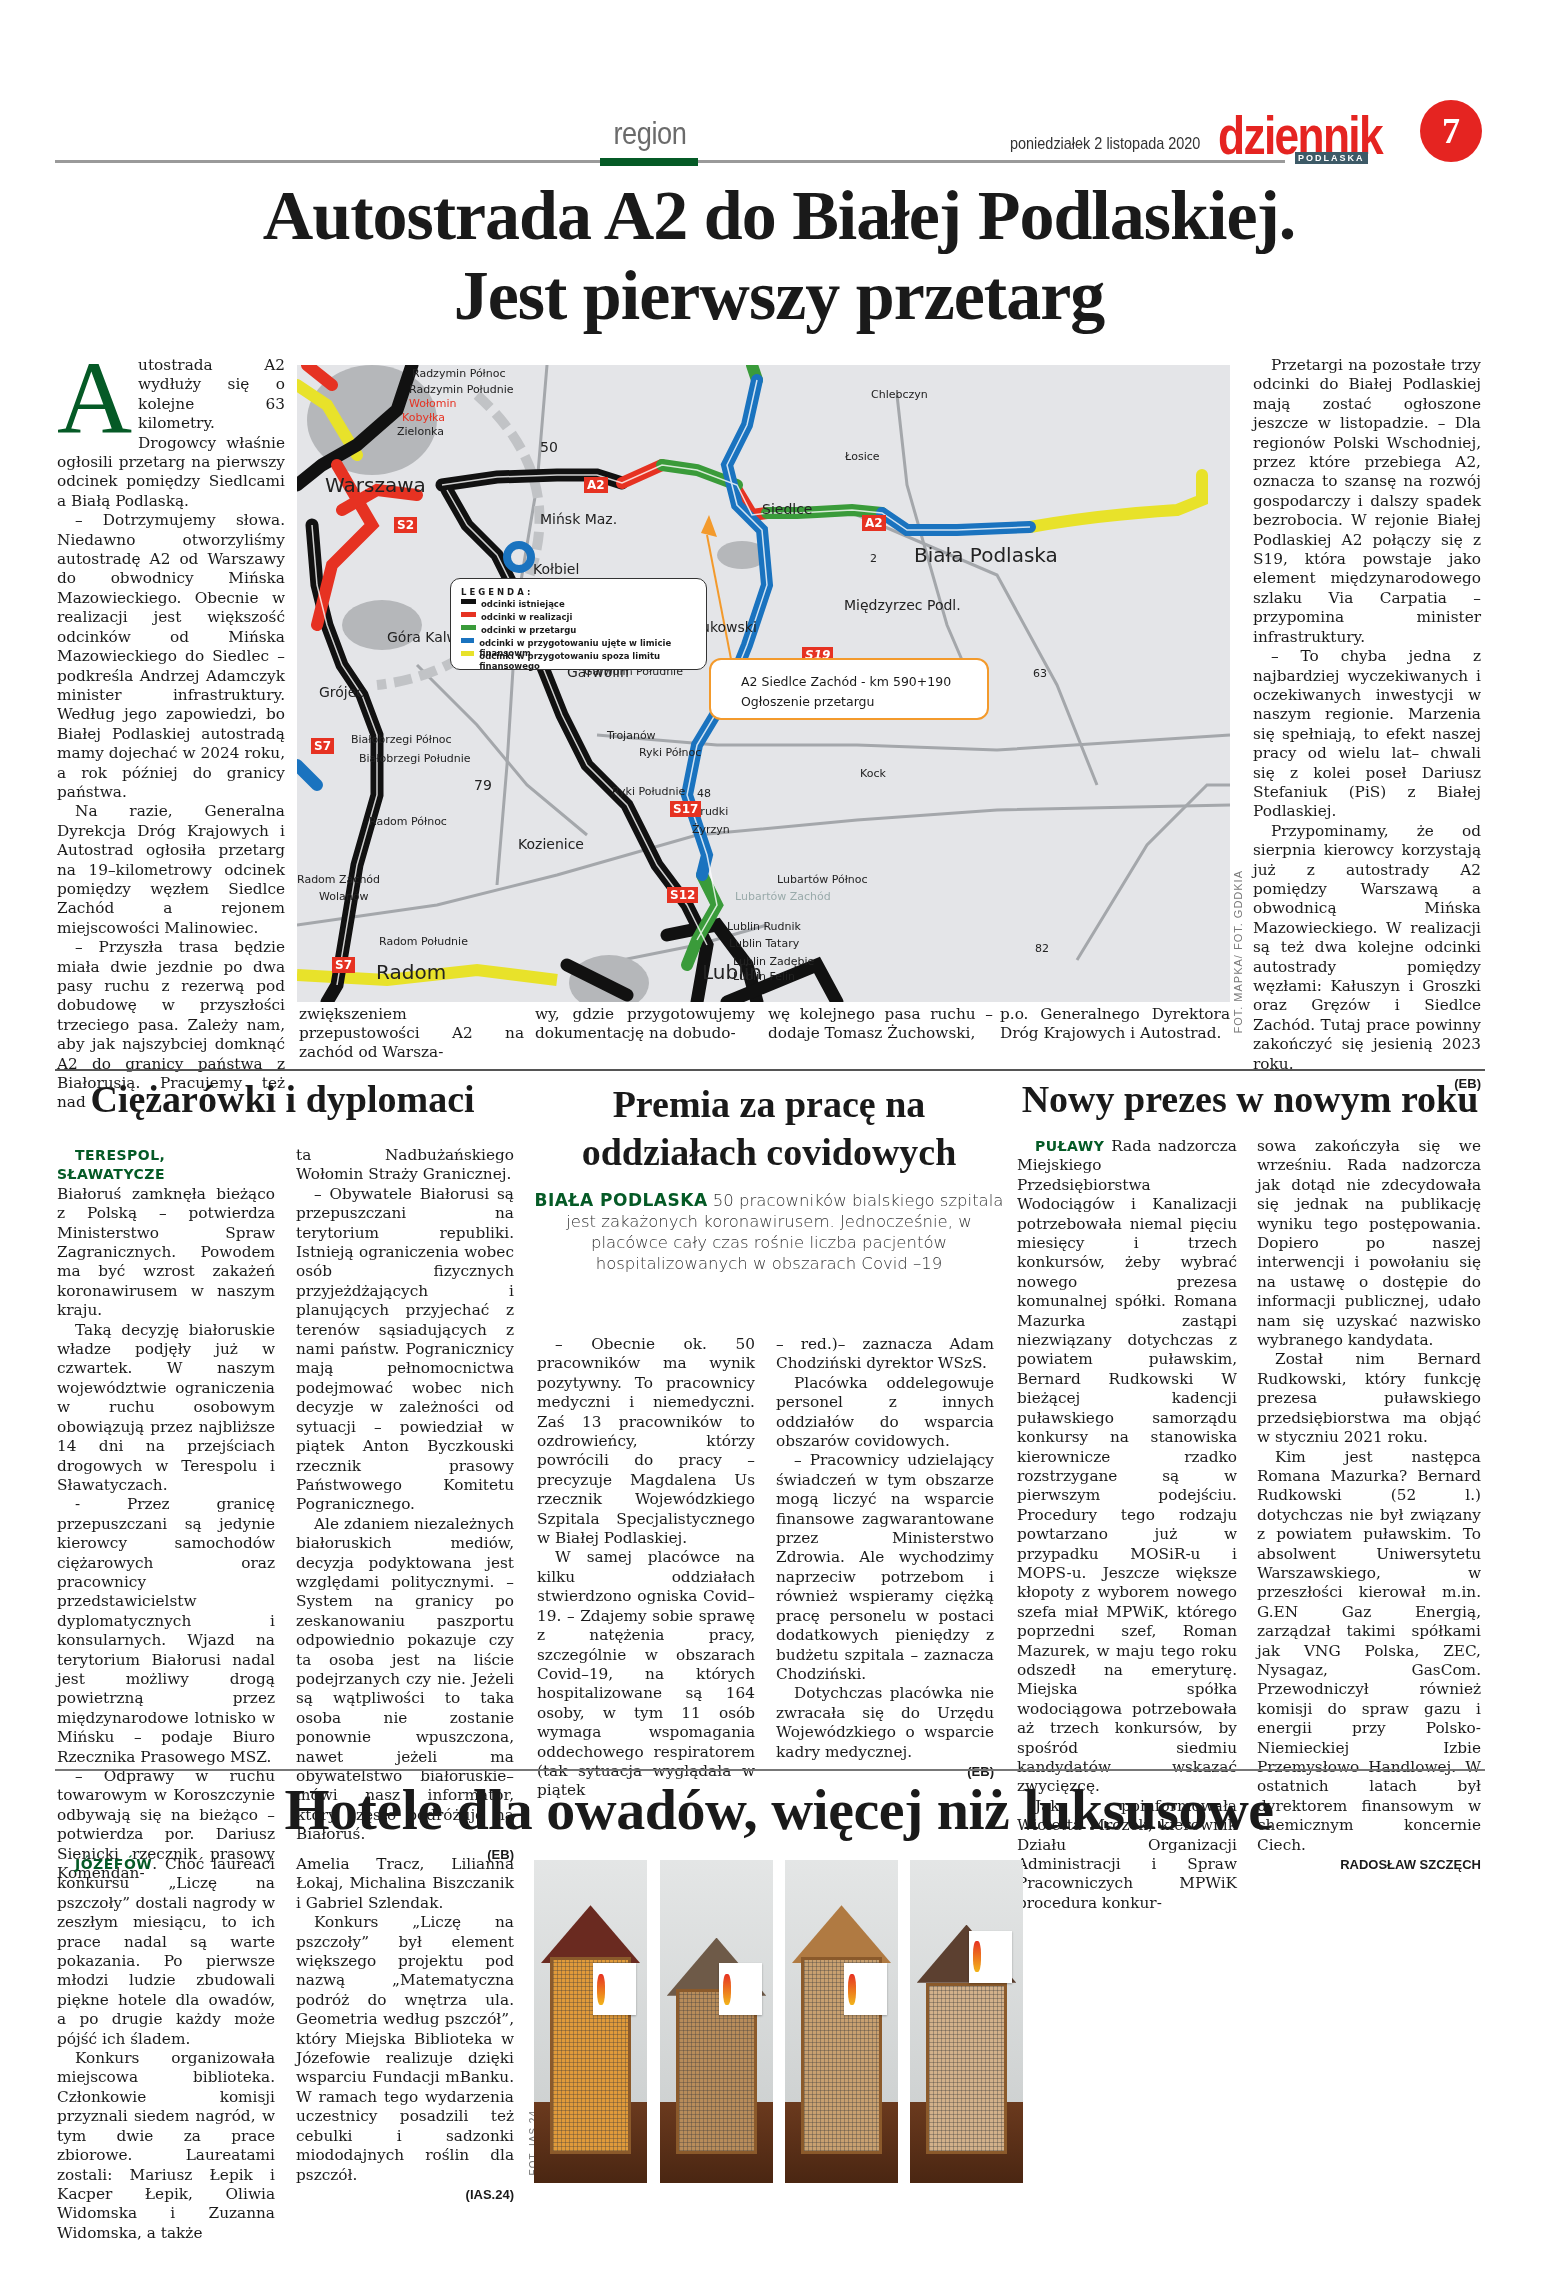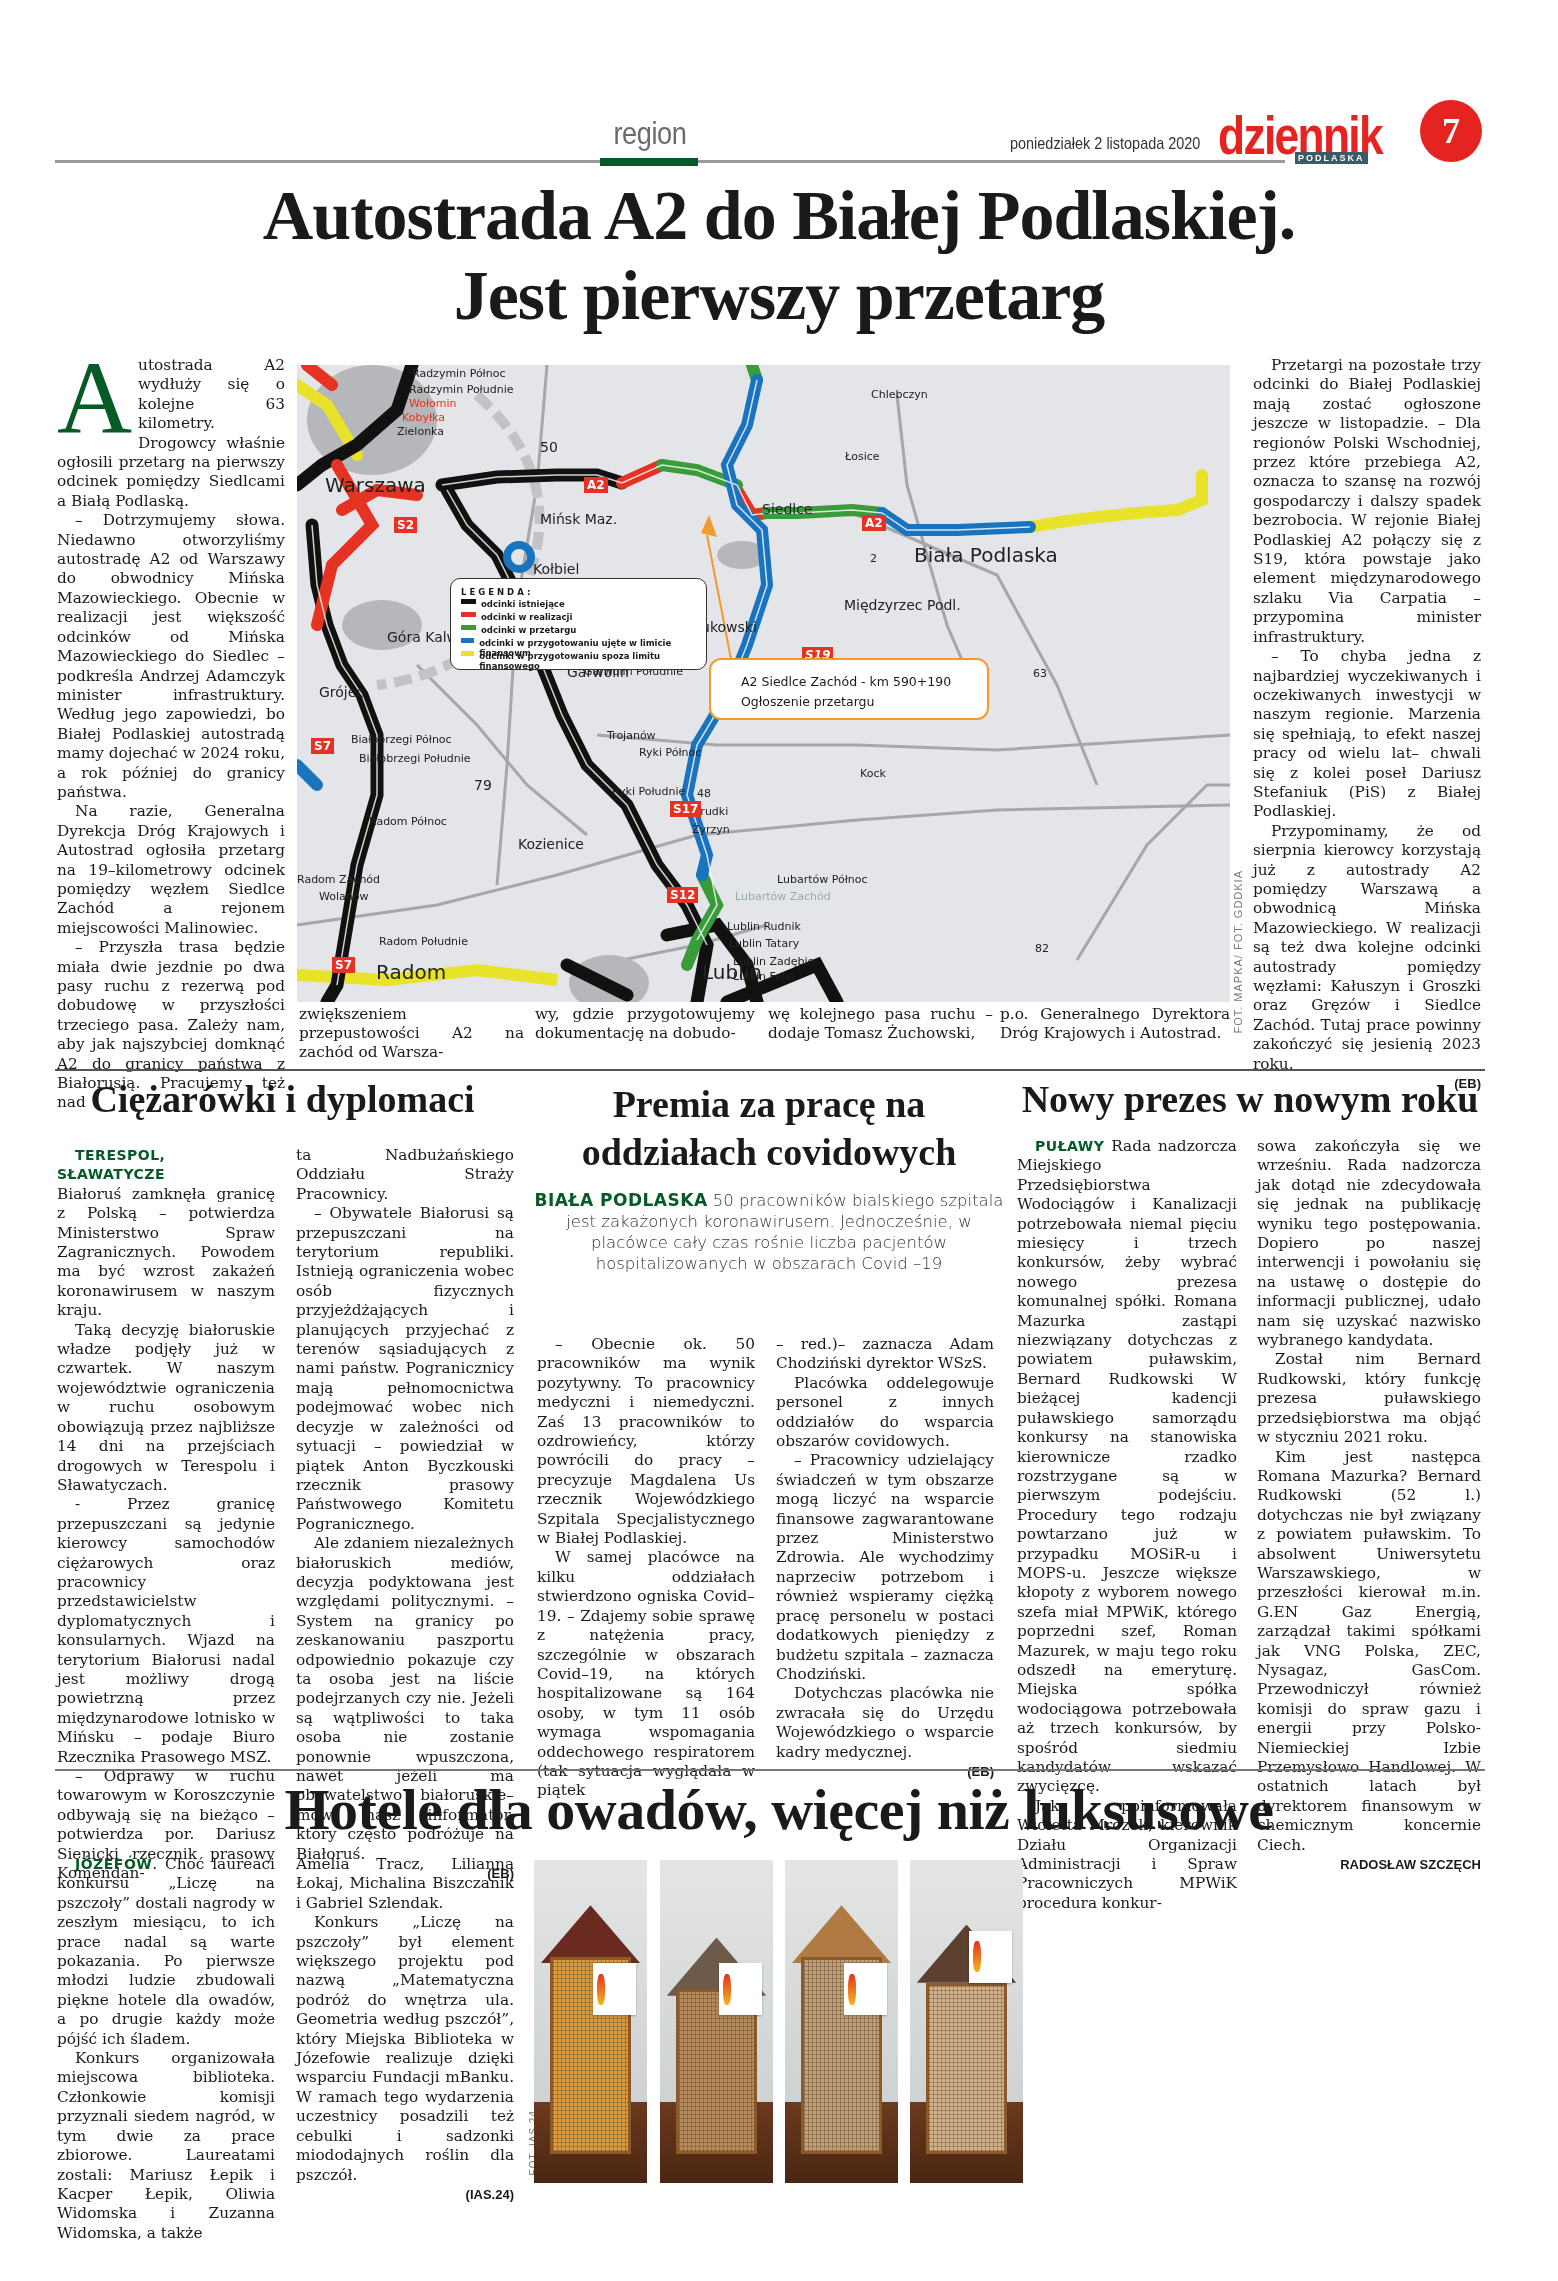--- a/index.html
+++ b/index.html
@@ -264,27 +264,27 @@
   <p>– To chyba jedna z najbardziej wyczekiwanych i oczekiwanych inwestycji w naszym regionie. Marzenia się spełniają, to efekt naszej pracy od wielu lat– chwali się z kolei poseł Dariusz Stefaniuk (PiS) z Białej Podlaskiej.</p>
   <p>Przypominamy, że od sierpnia kierowcy korzystają już z autostrady A2 pomiędzy Warszawą a obwodnicą Mińska Mazowieckiego. W realizacji są też dwa kolejne odcinki autostrady pomiędzy węzłami: Kałuszyn i Groszki oraz Gręzów i Siedlce Zachód. Tutaj prace powinny zakończyć się jesienią 2023 roku.</p>
   <span class="sig">(EB)</span>
 </div>
 
 <div class="rule" style="left:55px; top:1069px; width:1430px;"></div>
 
 <div class="h2" style="left:55px; top:1075px; width:455px;">Ciężarówki i dyplomaci</div>
 <div class="col" style="left:57px; top:1146px; width:218px;">
   <p class="noind" style="text-indent:18px;"><span class="loc">TERESPOL, SŁAWATYCZE</span></p>
-  <p class="noind">Białoruś zamknęła granicę z Polską – potwierdza Ministerstwo Spraw Zagranicznych. Powodem ma być wzrost zakażeń koronawirusem w naszym kraju.</p>
+  <p class="noind">Białoruś zamknęła bieżąco z Polską – potwierdza Ministerstwo Spraw Zagranicznych. Powodem ma być wzrost zakażeń koronawirusem w naszym kraju.</p>
   <p>Taką decyzję białoruskie władze podjęły już w czwartek. W naszym województwie ograniczenia w ruchu osobowym obowiązują przez najbliższe 14 dni na przejściach drogowych w Terespolu i Sławatyczach.</p>
   <p>- Przez granicę przepuszczani są jedynie kierowcy samochodów ciężarowych oraz pracownicy przedstawicielstw dyplomatycznych i konsularnych. Wjazd na terytorium Białorusi nadal jest możliwy drogą powietrzną przez międzynarodowe lotnisko w Mińsku – podaje Biuro Rzecznika Prasowego MSZ.</p>
   <p>– Odprawy w ruchu towarowym w Koroszczynie odbywają się na bieżąco – potwierdza por. Dariusz Sienicki rzecznik prasowy Komendan-</p>
 </div>
 <div class="col" style="left:296px; top:1146px; width:218px;">
-  <p class="noind">ta Nadbużańskiego Oddziału Straży Pracownicy.</p>
+  <p class="noind">ta Nadbużańskiego Wołomin Straży Granicznej.</p>
   <p>– Obywatele Białorusi są przepuszczani na terytorium republiki. Istnieją ograniczenia wobec osób fizycznych przyjeżdżających i planujących przyjechać z terenów sąsiadujących z nami państw. Pogranicznicy mają pełnomocnictwa podejmować wobec nich decyzje w zależności od sytuacji – powiedział w piątek Anton Byczkouski rzecznik prasowy Państwowego Komitetu Pogranicznego.</p>
   <p>Ale zdaniem niezależnych białoruskich mediów, decyzja podyktowana jest względami politycznymi. – System na granicy po zeskanowaniu paszportu odpowiednio pokazuje czy ta osoba jest na liście podejrzanych czy nie. Jeżeli są wątpliwości to taka osoba nie zostanie ponownie wpuszczona, nawet jeżeli ma obywatelstwo białoruskie– mówi nasz informator, który często podróżuje na Białoruś.</p>
   <span class="sig">(EB)</span>
 </div>
 
 <div class="h2" style="left:528px; top:1080px; width:482px;">
   <div>Premia za pracę na</div>
   <div>oddziałach covidowych</div>
 </div>
 <div class="lead" style="left:530px; top:1190px; width:478px;">

